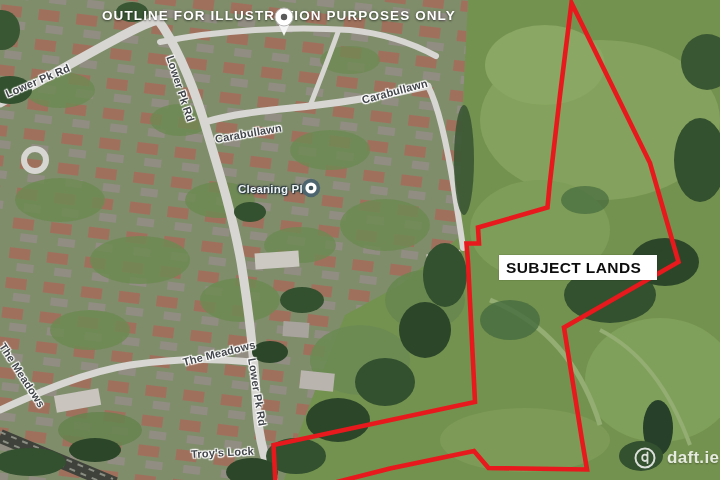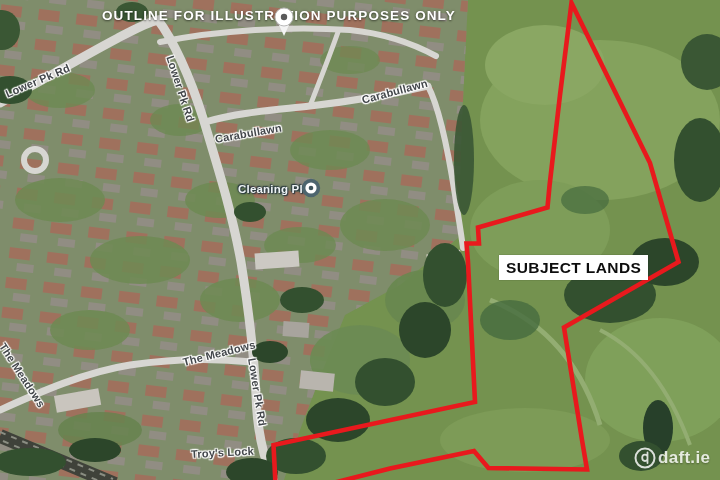--- a/index.html
+++ b/index.html
@@ -18,25 +18,25 @@
     white-space:nowrap;letter-spacing:.2px;
     text-shadow:0 0 2px #2c3b41,0 0 3px #2c3b41,1px 1px 1px #2c3b41,-1px -1px 1px #2c3b41;
   }
   .disclaimer{
     position:absolute;left:102px;top:8px;font-size:13.5px;font-weight:bold;
     color:#ffffff;letter-spacing:1.1px;white-space:nowrap;z-index:6;
     text-shadow:0 1px 2px rgba(0,0,0,.45),0 0 3px rgba(0,0,0,.25);
   }
   .subject-box{
     position:absolute;left:499px;top:255px;background:#ffffff;color:#0d0d0d;
-    font-size:15.5px;font-weight:bold;letter-spacing:.4px;padding:4px 7px 3px 7px;
+    font-size:15.5px;font-weight:bold;letter-spacing:.4px;padding:4px 16px 3px 7px;
     white-space:nowrap;z-index:6;box-shadow:0 0 1px rgba(0,0,0,.4);
   }
   .watermark{
-    position:absolute;left:634px;top:447px;display:flex;align-items:center;gap:2px;
+    position:absolute;left:634px;top:447px;display:flex;align-items:center;gap:11px;
     z-index:7;opacity:.82;
   }
   .watermark .wm-text{
     font-size:17px;font-weight:bold;color:#ffffff;letter-spacing:.3px;
     text-shadow:0 1px 2px rgba(0,0,0,.4);
   }
   .pin{position:absolute;left:271px;top:5px;z-index:7;}
   .poi{position:absolute;left:301px;top:178px;z-index:5;}
   .ov{z-index:4;}
 </style>

